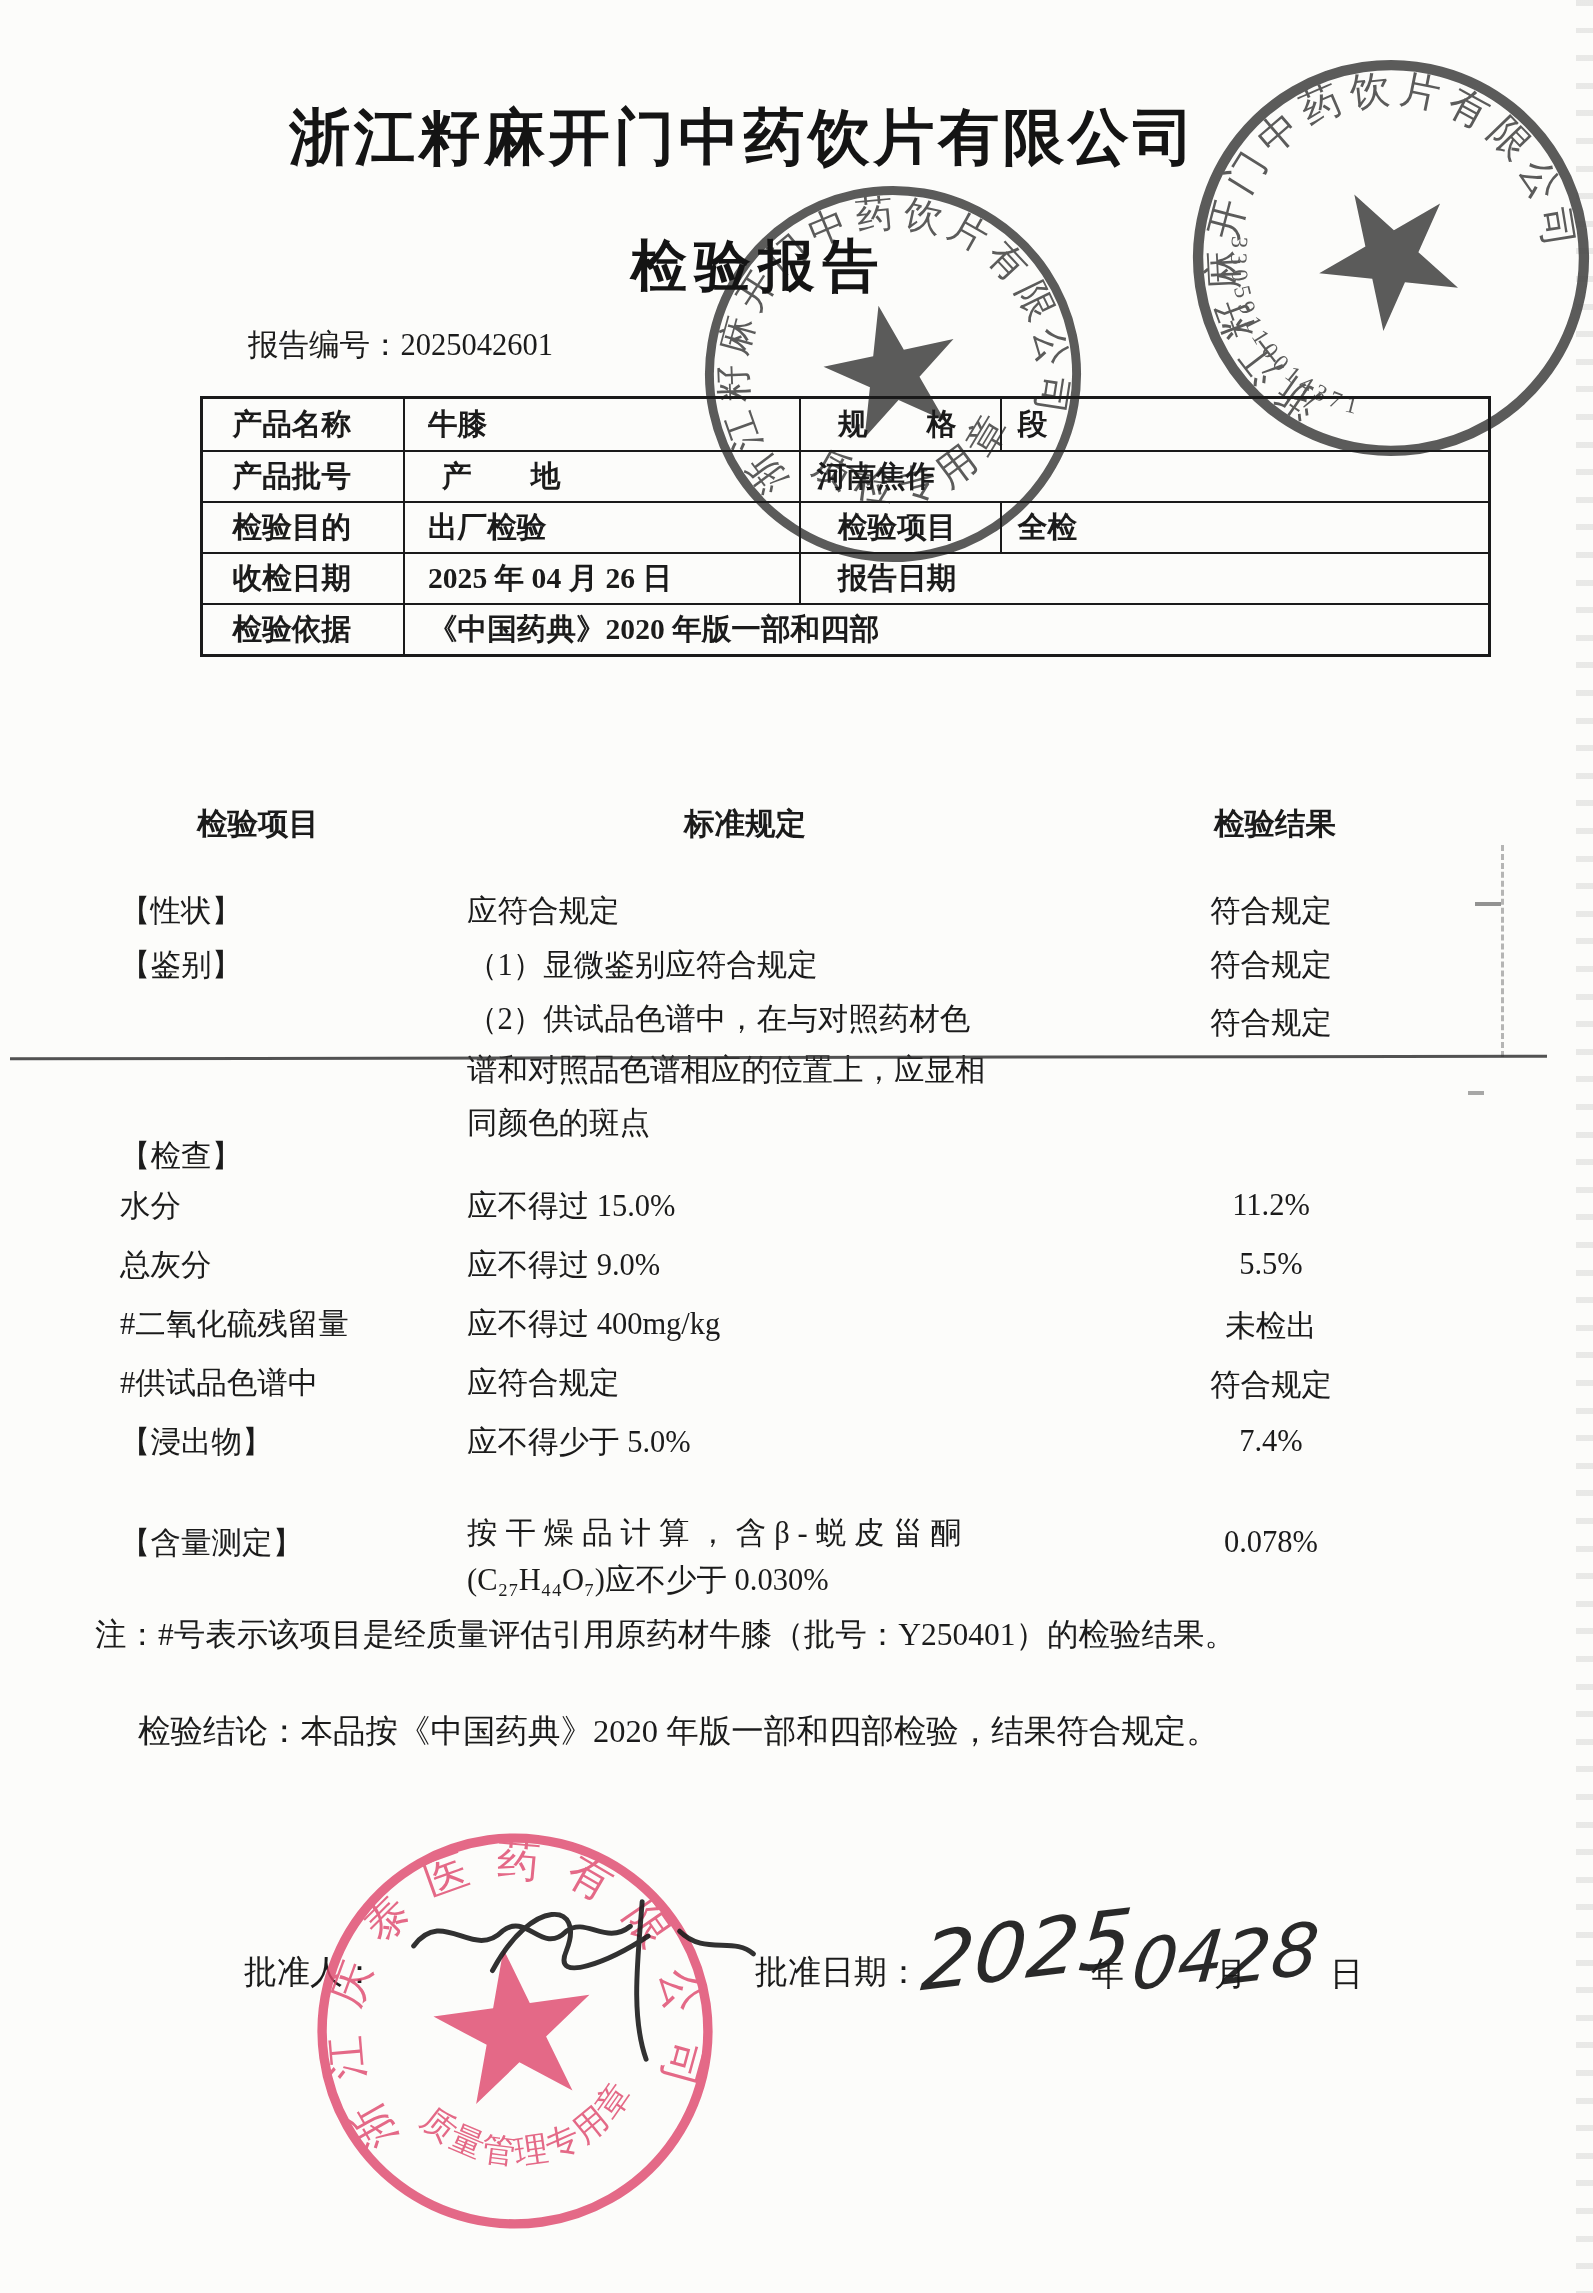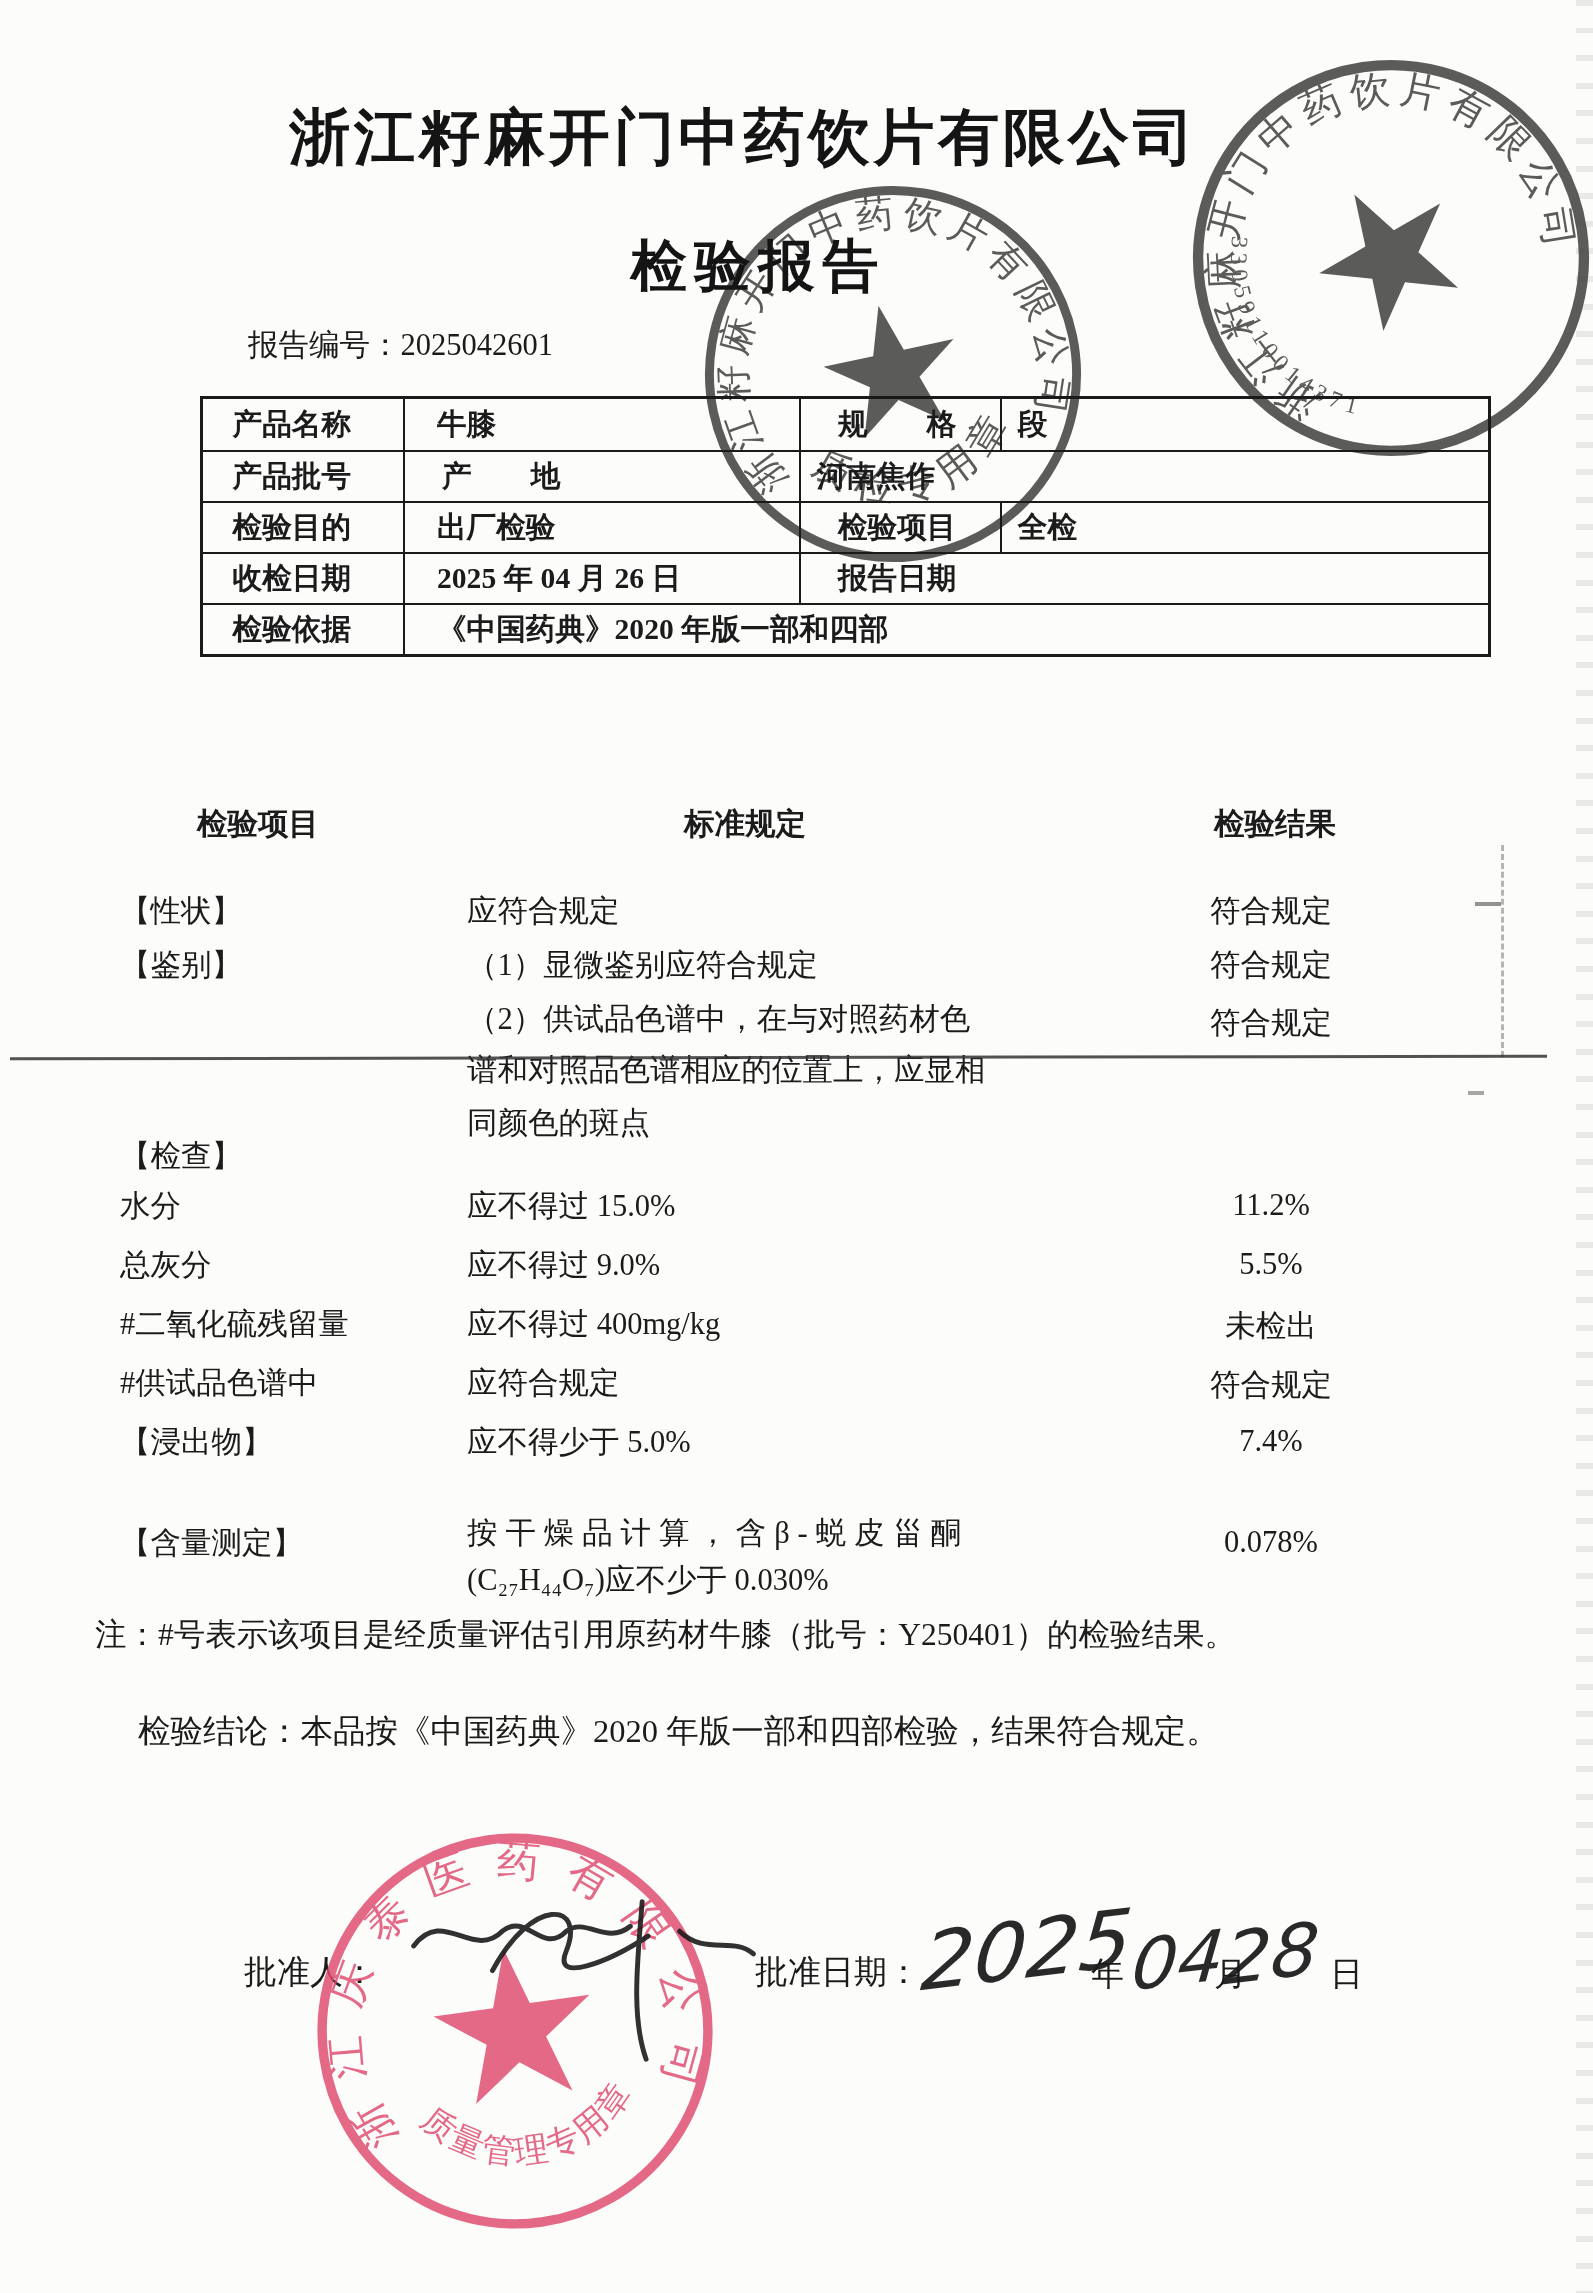--- a/index.html
+++ b/index.html
@@ -18,21 +18,21 @@
     font-size:56px; font-weight:bold; letter-spacing:7.9px; color:#141414; }
   .report-no { left:248px; top:325px; font-size:30.5px; }
 
   .info-table { position:absolute; left:200px; top:396px; width:1291px;
     border:3px solid #1a1a1a; background:transparent; }
   .it-row { display:grid; grid-template-columns:200px 396px 201px 489px;
     height:51px; border-top:2px solid #1a1a1a;font-weight:bold; }
   .it-row.first { border-top:none; }
   .it-row.merged { grid-template-columns:200px 1086px; }
   .it-cell { display:flex; align-items:center; font-size:29.6px;
-    border-left:2px solid #1a1a1a; padding-left:32px; white-space:nowrap; overflow:visible; }
+    border-left:2px solid #1a1a1a; padding-left:23px; white-space:nowrap; overflow:visible; }
   .it-cell.c1 { border-left:none; padding-left:29.6px; }
   .it-cell.c3 { padding-left:37px; }
   .it-cell.c4 { padding-left:15.8px; }
 
   .rh { font-size:30.5px; font-weight:bold; }
   .ri { left:120px; font-size:30.5px; }
   .rs { left:467px; font-size:30.5px; }
   .rr { left:1123px; width:296px; text-align:center; font-size:30.5px; }
   .ls8 { letter-spacing:7.9px; }
 

